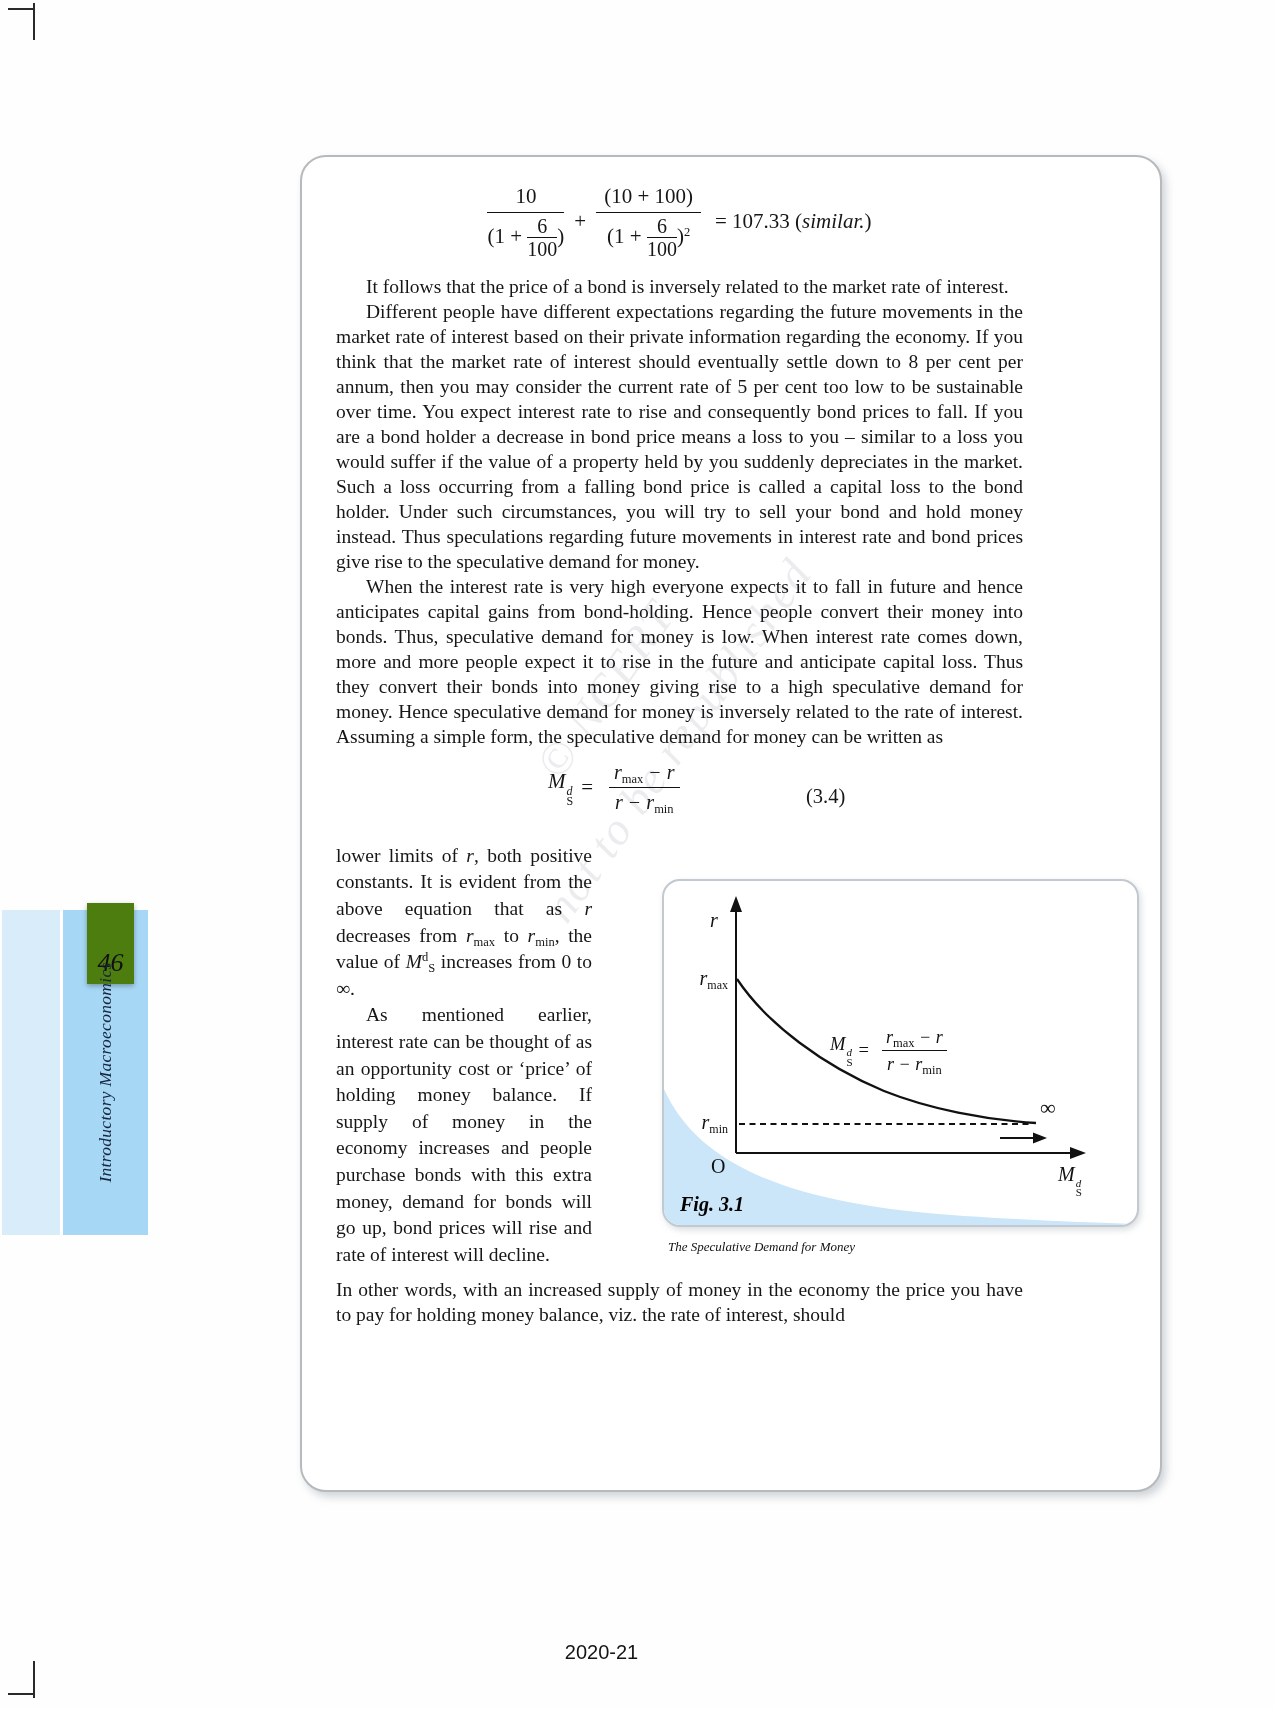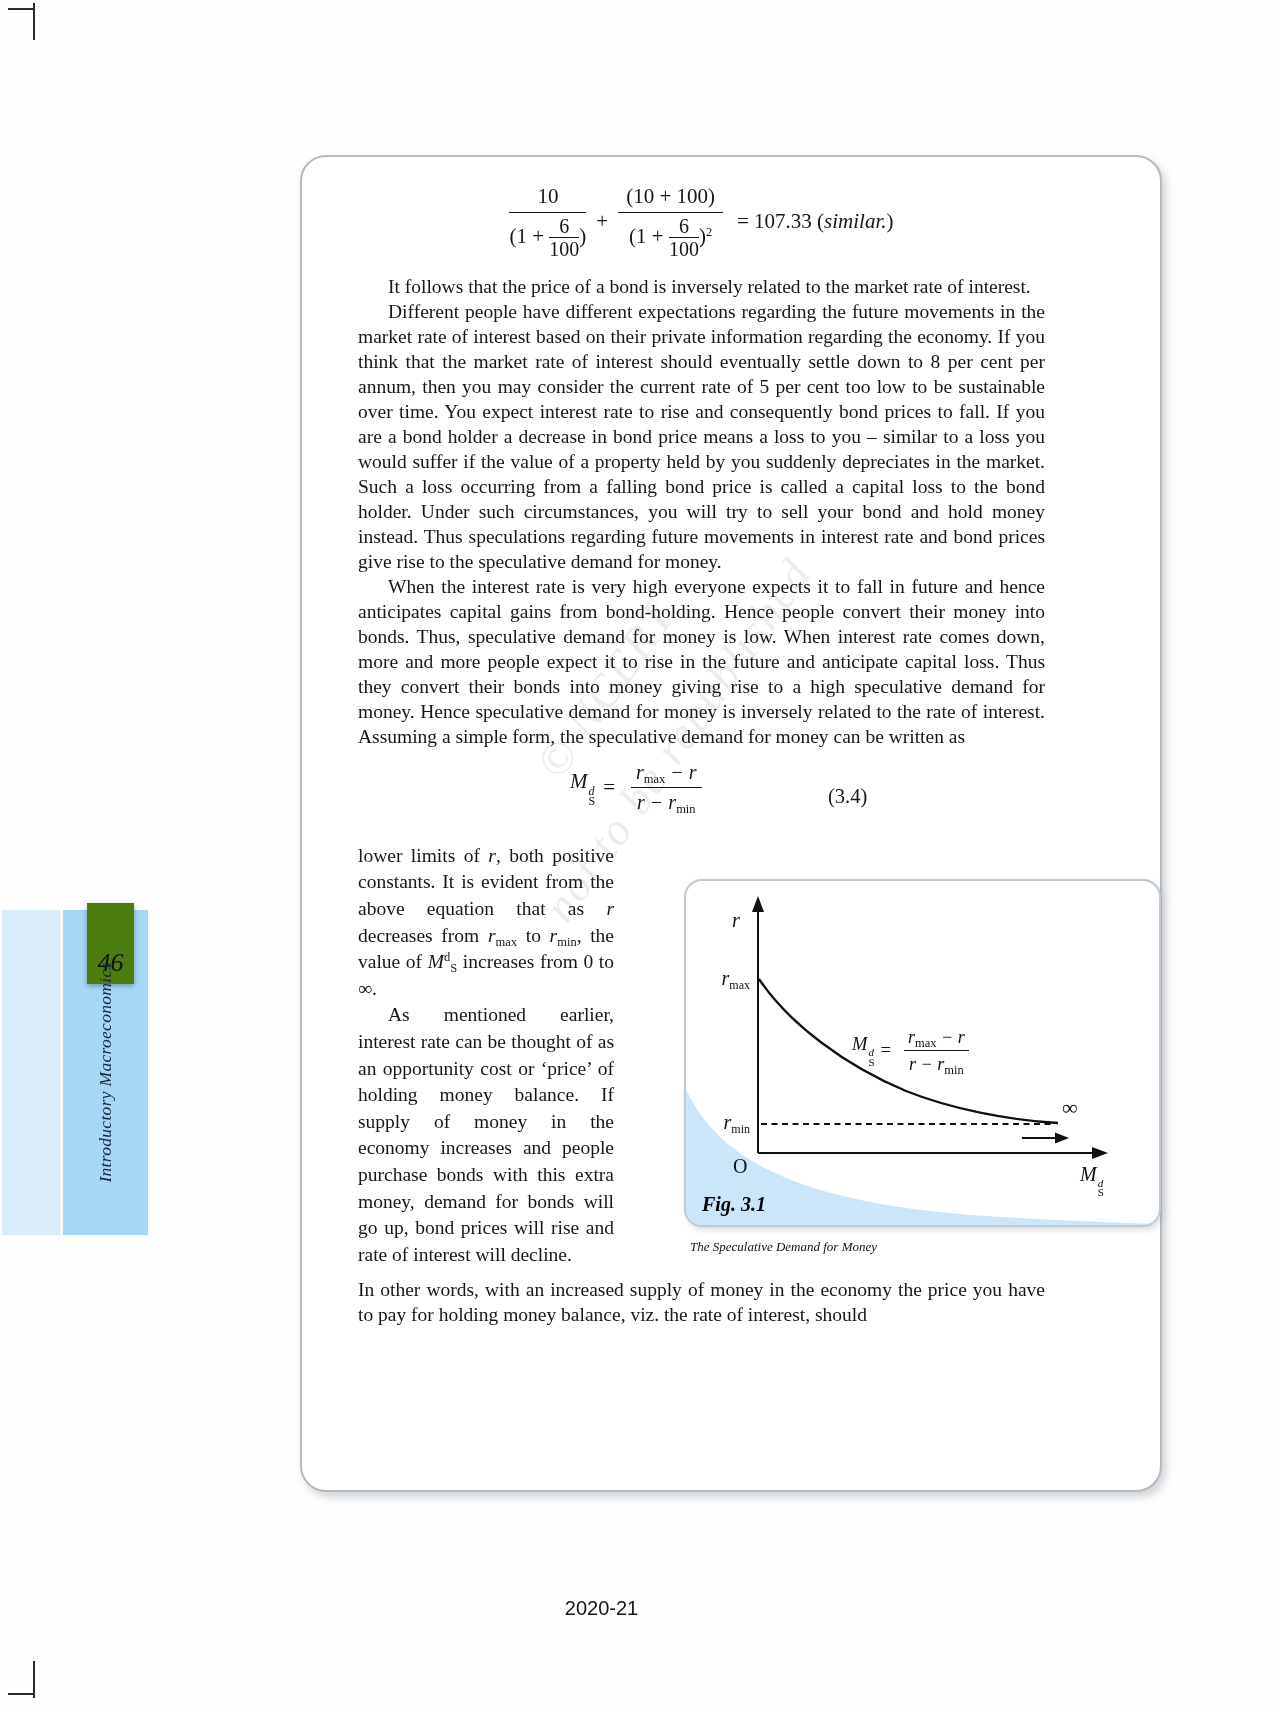--- a/index.html
+++ b/index.html
@@ -21,21 +21,21 @@
   .sidebar-title span { transform:rotate(-90deg); white-space:nowrap; font-style:italic;
                         font-size:17.5px; color:#17253f; letter-spacing:0.3px; }
 
   
   .card { position:absolute; left:300px; top:155px; width:858px; height:1333px; background:#fff;
           border:2px solid #b6babd; border-radius:26px;
           box-shadow:4px 5px 9px rgba(140,150,160,0.40); }
   .watermark { position:absolute; left:60px; top:470px; width:560px; text-align:center;
                transform:rotate(-55deg); font-style:italic; font-size:46px; line-height:88px;
                color:rgba(95,105,120,0.13); white-space:nowrap; letter-spacing:2px; }
-  .card-inner { position:relative; padding:18px 16px 0 34px; color:#161616;margin-left:22px; }
+  .card-inner { position:relative; padding:18px 16px 0 34px; color:#161616; }
 
   p.body { width:687px; text-align:justify; font-size:19.5px; line-height:25px; text-indent:30px; }
   p.noindent { text-indent:0; }
   em { font-style:italic; }
   sub { font-size:12.5px; vertical-align:-4px; line-height:0; font-style:normal; }
   sup { font-size:12.5px; vertical-align:7px; line-height:0; }
   sup.it { font-style:italic; }
 
   
   .ss { display:inline-flex; flex-direction:column; align-items:flex-start;
@@ -78,21 +78,21 @@
   .fig-formula .frac { margin-left:7px; font-size:18px; }
   .fig-formula .frac .fnum { border-bottom-width:1.3px; padding:0 4px 2px; }
   .fig-formula .ss, .lbl-mds .ss { font-size:11px; line-height:9.5px; vertical-align:-6px; }
   .fig-formula .ss sup, .fig-formula .ss sub, .lbl-mds .ss sup, .lbl-mds .ss sub { font-size:11px; line-height:9.5px; }
   .fig-label { position:absolute; left:16px; top:312px; font-style:italic; font-weight:bold;
                font-size:20px; color:#000000; }
   .fig-caption { font-style:italic; font-size:13px; color:#111; margin:12px 0 0 6px; }
 
   .bottom-para { margin-top:9px; }
 
-  .footer { position:absolute; left:0; top:1597px; width:1203px; text-align:center;
+  .footer { position:absolute; left:0; top:1641px; width:1203px; text-align:center;
             font-family:"Liberation Sans", sans-serif; font-size:20px; color:#151515; }
 </style>
 </head>
 <body>
 
 <div class="page">
 
   <div class="mark" style="left:8px; top:8px; width:27px; height:2.2px;"></div>
   <div class="mark" style="left:33px; top:3px; width:2.2px; height:37px;"></div>
   <div class="mark" style="left:8px; top:1693px; width:27px; height:2.2px;"></div>

